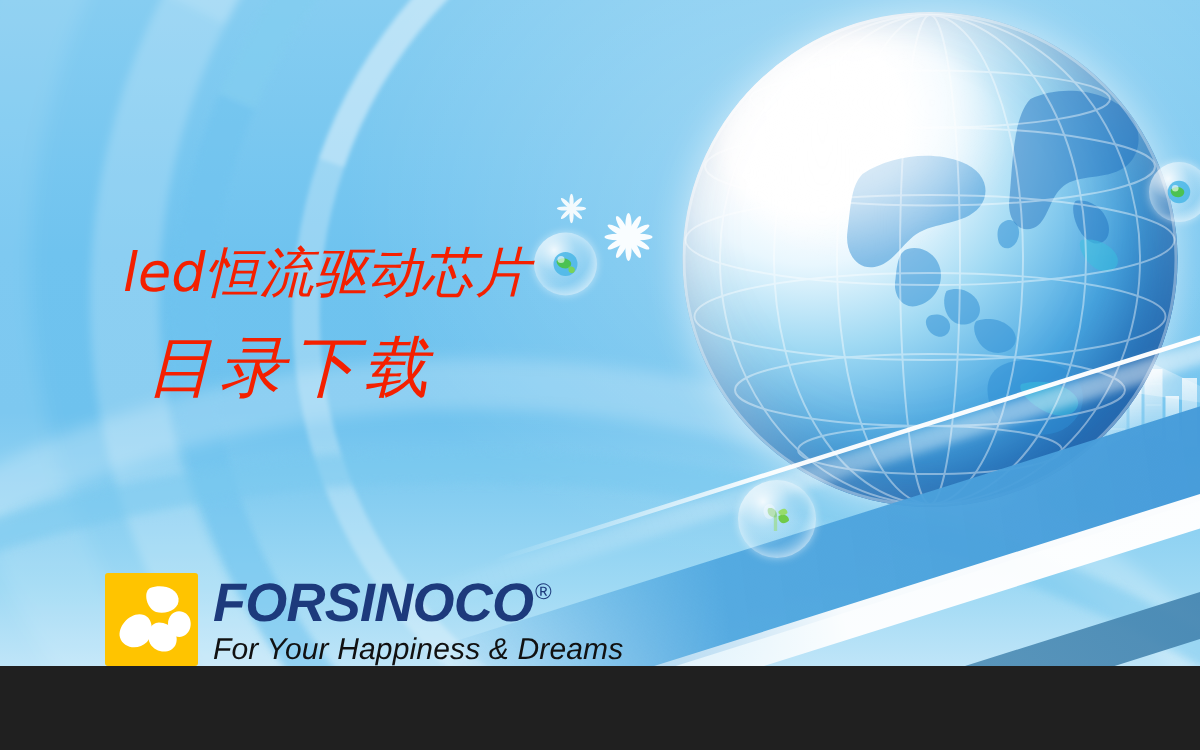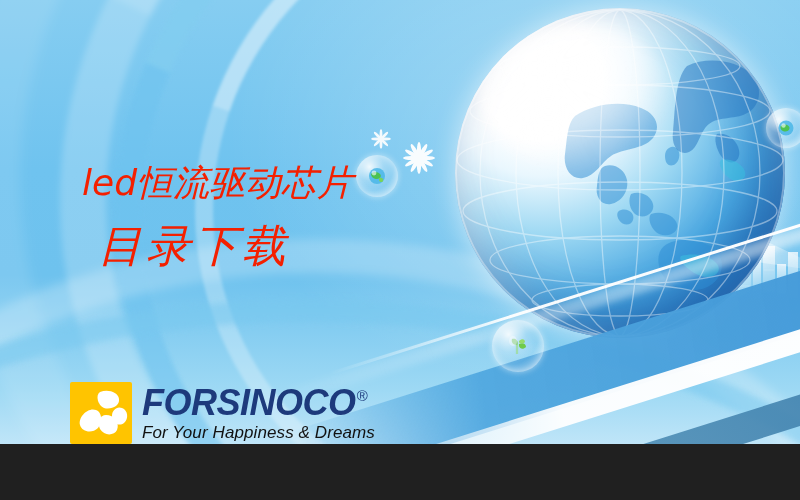--- a/index.html
+++ b/index.html
@@ -282,21 +282,21 @@
   .logo-reg {
     font-size: 15px;
     line-height: 1;
     margin-top: 3px;
     margin-left: 1px;
     font-weight: normal;
     color: #1d3a7c;
   }
   .logo-tag {
     font-family: "Liberation Sans", "DejaVu Sans", sans-serif;
-    font-size: 17px;
+    font-size: 20px;
     color: #111111;
     margin-top: 3px;
     letter-spacing: 0.1px;
     white-space: nowrap;
   }
 </style>
 </head>
 <body>
 
 <div class="banner">

